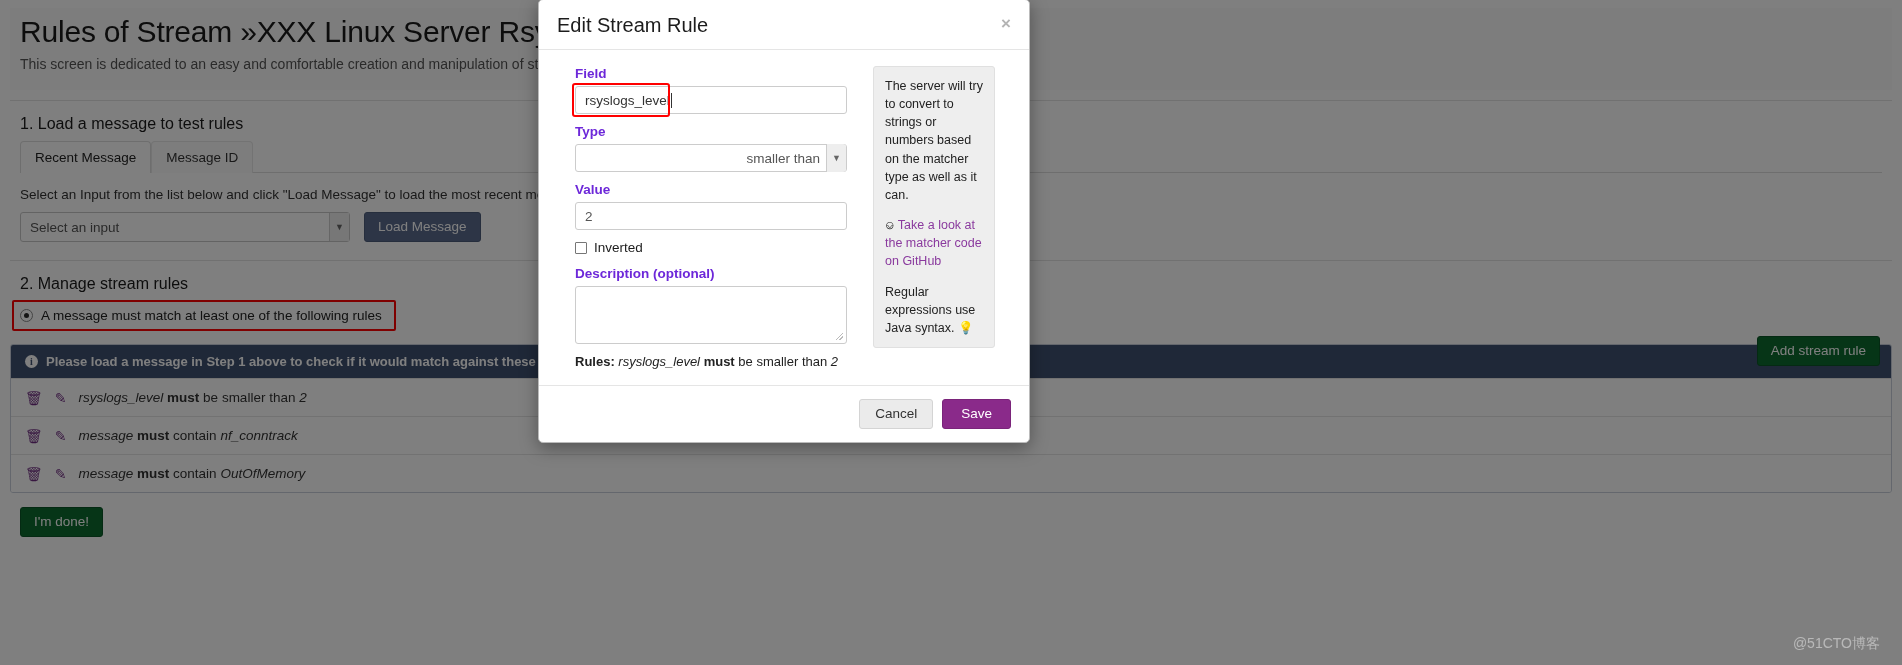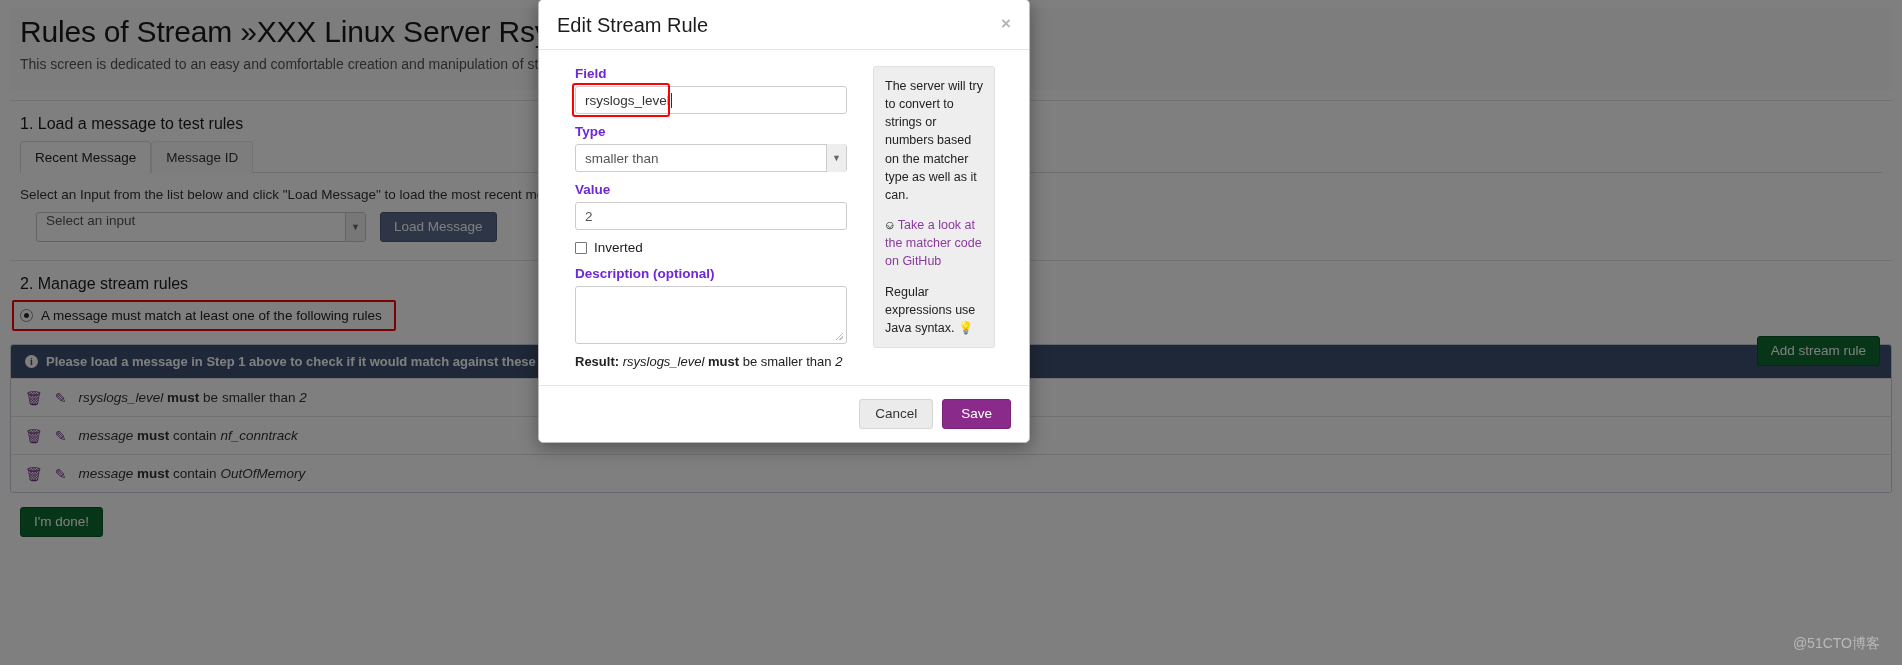--- a/index.html
+++ b/index.html
@@ -90,24 +90,24 @@
     gap: 14px;
   }
   .select-box {
     position: relative;
     width: 330px;
     height: 30px;
     background: #fff;
     border: 1px solid #c7c7c7;
     border-radius: 3px;
     display: flex;
+    align-items: center;
     padding: 0 26px 0 9px;
     font-size: 13.5px;
     color: #555;
-    margin-left: 16px;
   }
   .select-box .caret {
     position: absolute;
     right: 0; top: 0; bottom: 0;
     width: 20px;
     background: #eee;
     border-left: 1px solid #ccc;
     display: flex;
     align-items: center;
     justify-content: center;
@@ -308,20 +308,21 @@
     display: inline-block;
     width: 1px;
     height: 15px;
     background: #333;
     margin-left: 1px;
     vertical-align: -3px;
   }
   .sel {
     position: relative;
     padding-right: 26px;
+    justify-content: flex-end;
   }
   .sel .caret {
     position: absolute;
     right: 0; top: -1px; bottom: -1px;
     width: 20px;
     background: #eeeeee;
     border-left: 1px solid #ccc;
     border-radius: 0 3px 3px 0;
     display: flex;
     align-items: center;
@@ -531,21 +532,21 @@
 
         <div class="checkrow">
           <span class="checkbox"></span>
           <span>Inverted</span>
         </div>
 
         <div class="label">Description (optional)</div>
         <div class="ta"></div>
 
         <div class="result">
-          <b>Result:</b>
+          <b>Rules:</b>
           <i>rsyslogs_level</i>
           <b>must</b>
           <span>be smaller than</span>
           <i>2</i>
         </div>
       </div>
 
       <div class="help-col">
         <p>The server will try to convert to strings or numbers based on the matcher type as well as it can.</p>
         <p>

